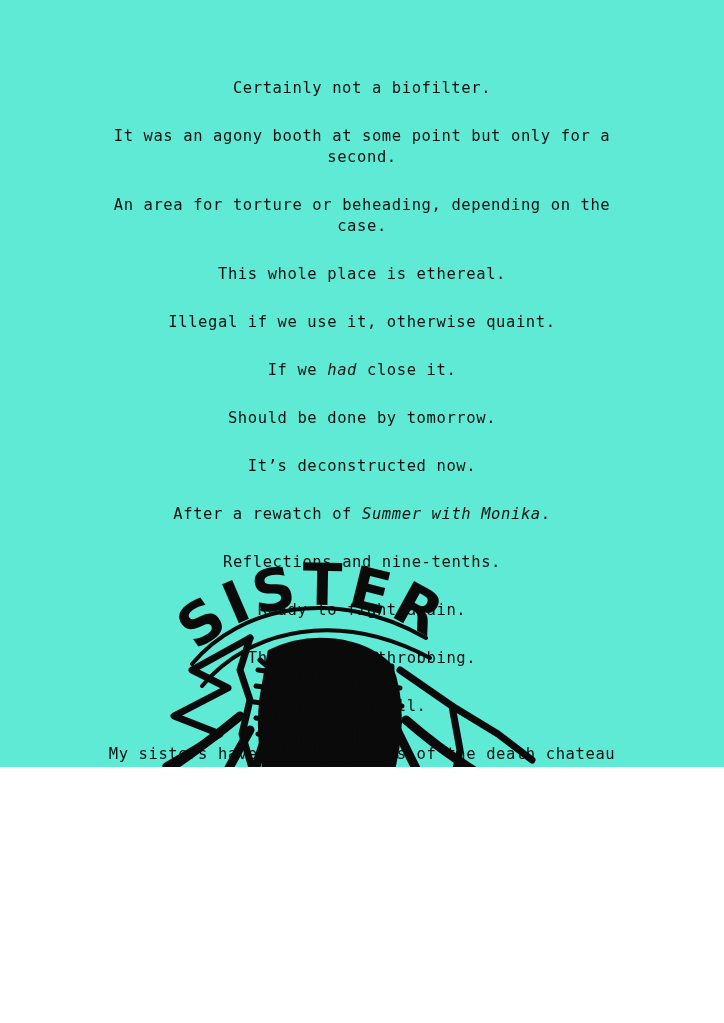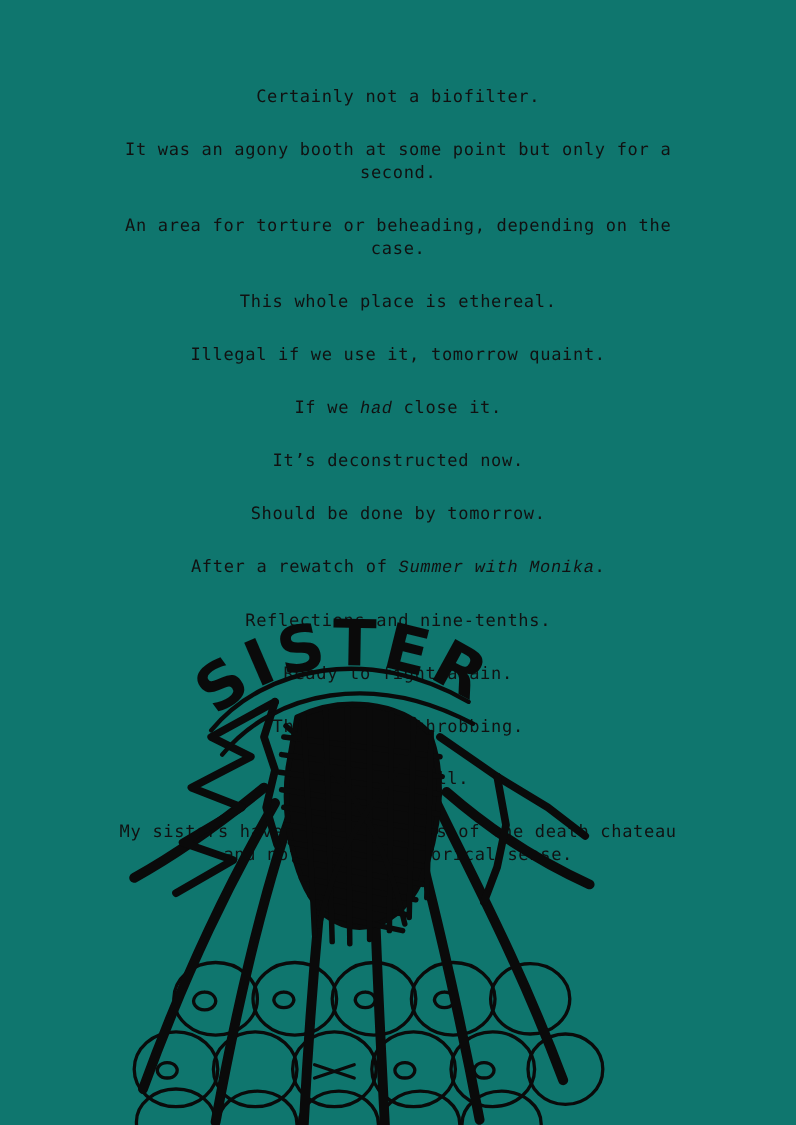--- a/index.html
+++ b/index.html
@@ -3,22 +3,22 @@
 <meta charset="utf-8">
 <style>
   html, body {
     margin: 0;
     padding: 0;
     background: #ffffff;
   }
   #page {
     position: relative;
     width: 724px;
-    height: 1023px;
-    background: #0f766e;
+    height: 767px;
+    background: #5eead4;
     overflow: hidden;
     font-family: "DejaVu Sans Mono", "Liberation Mono", monospace;
   }
   #text-column {
     position: absolute;
     left: 90px;
     top: 78px;
     width: 544px;
     z-index: 2;
   }
@@ -26,21 +26,20 @@
     text-align: center;
     font-size: 15.5px;
     line-height: 21px;
     color: #111111;
     margin: 0 0 27px 0;
     letter-spacing: 0.6px;
     white-space: pre-wrap;
   }
   .line em {
     font-style: italic;
-    font-family: Liberation Mono, monospace;
   }
   #artwork {
     position: absolute;
     left: 100px;
     top: 520px;
     width: 470px;
     height: 510px;
     z-index: 3;
     pointer-events: none;
   }
@@ -63,24 +62,24 @@
 </head>
 <body>
 
 <div id="page">
 
   <div id="text-column">
     <p class="line">Certainly not a biofilter.</p>
     <p class="line">It was an agony booth at some point but only for a second.</p>
     <p class="line">An area for torture or beheading, depending on the case.</p>
     <p class="line">This whole place is ethereal.</p>
-    <p class="line">Illegal if we use it, tomorrow quaint.</p>
+    <p class="line">Illegal if we use it, otherwise quaint.</p>
     <p class="line"><span>If we </span><em>had</em><span> close it.</span></p>
+    <p class="line">Should be done by tomorrow.</p>
     <p class="line">It’s deconstructed now.</p>
-    <p class="line">Should be done by tomorrow.</p>
     <p class="line"><span>After a rewatch of </span><em>Summer with Monika</em><span>.</span></p>
     <p class="line">Reflections and nine-tenths.</p>
     <p class="line">Ready to fight again.</p>
     <p class="line">The wound is throbbing.</p>
     <p class="line">Doom to tell.</p>
     <p class="line">My sisters have become samples of the death chateau and not in a metaphorical sense.</p>
   </div>
 
   <div id="artwork">
     <svg viewBox="0 0 470 510" xmlns="http://www.w3.org/2000/svg" aria-hidden="true">

